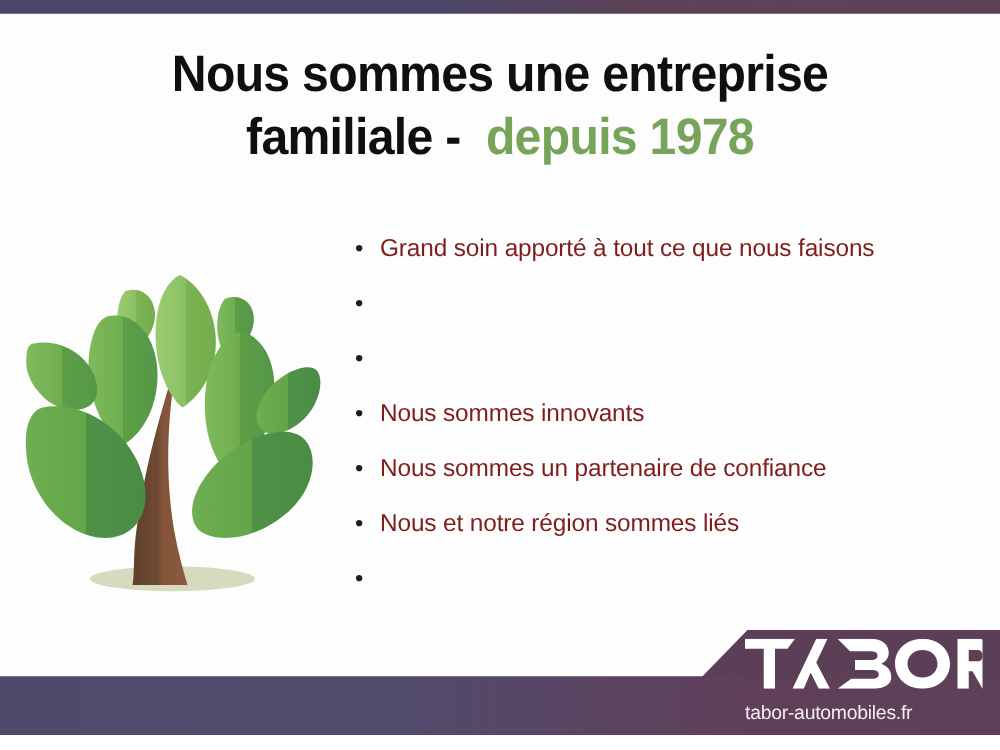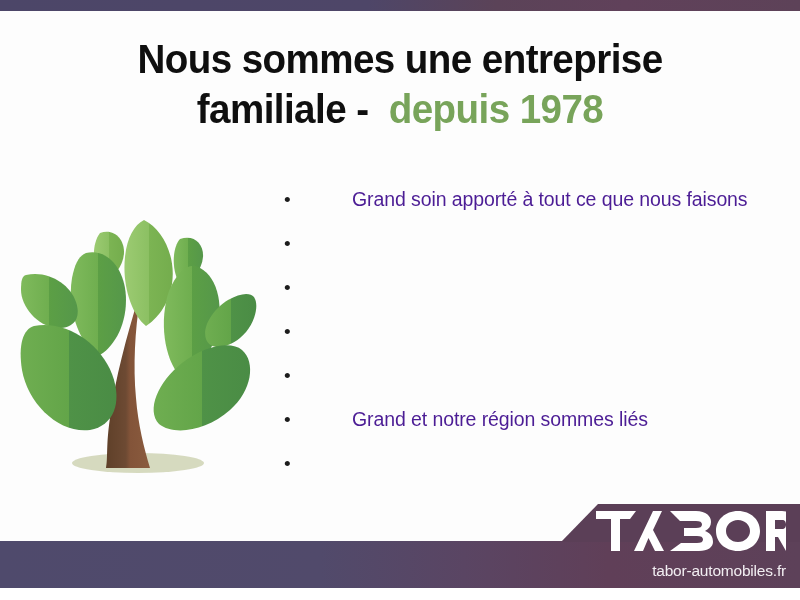--- a/index.html
+++ b/index.html
@@ -82,25 +82,24 @@
   }
   .bullet-dot {
     width: 20px;
     flex: 0 0 20px;
     font-size: 19px;
     color: #1c1c1c;
     line-height: 1;
   }
   .bullet-text {
     font-size: 19.5px;
-    color: #4c1d95;
+    color: #7f1d1d;
     line-height: 1;
     letter-spacing: -0.1px;
     white-space: nowrap;
-    margin-left: 48px;
   }
 
   
   .tree {
     position: absolute;
     left: 14px;
     top: 186px;
     width: 252px;
     height: 292px;
   }
@@ -111,21 +110,20 @@
     left: 596px;
     top: 511px;
     width: 190px;
     height: 40px;
   }
   .logo-url {
     position: absolute;
     left: 596px;
     top: 562px;
     width: 190px;
-    text-align: right;
     font-size: 15.5px;
     color: #f2eef2;
     letter-spacing: -0.2px;
     font-family: "Liberation Sans", sans-serif;
   }
 </style>
 </head>
 <body>
 
 <div class="slide">
@@ -198,27 +196,29 @@
       <span class="bullet-text">Grand soin apporté à tout ce que nous faisons</span>
     </div>
     <div class="bullet-row">
       <span class="bullet-dot">•</span>
     </div>
     <div class="bullet-row">
       <span class="bullet-dot">•</span>
     </div>
     <div class="bullet-row">
       <span class="bullet-dot">•</span>
-    </div>
-    <div class="bullet-row">
-      <span class="bullet-dot">•</span>
-    </div>
-    <div class="bullet-row">
-      <span class="bullet-dot">•</span>
-      <span class="bullet-text">Grand et notre région sommes liés</span>
+      <span class="bullet-text">Nous sommes innovants</span>
+    </div>
+    <div class="bullet-row">
+      <span class="bullet-dot">•</span>
+      <span class="bullet-text">Nous sommes un partenaire de confiance</span>
+    </div>
+    <div class="bullet-row">
+      <span class="bullet-dot">•</span>
+      <span class="bullet-text">Nous et notre région sommes liés</span>
     </div>
     <div class="bullet-row">
       <span class="bullet-dot">•</span>
     </div>
   </div>
 
   <div class="logo-wordmark">
     <svg viewBox="0 0 190 40" width="190" height="40" xmlns="http://www.w3.org/2000/svg">
       <g fill="#ffffff">
 

